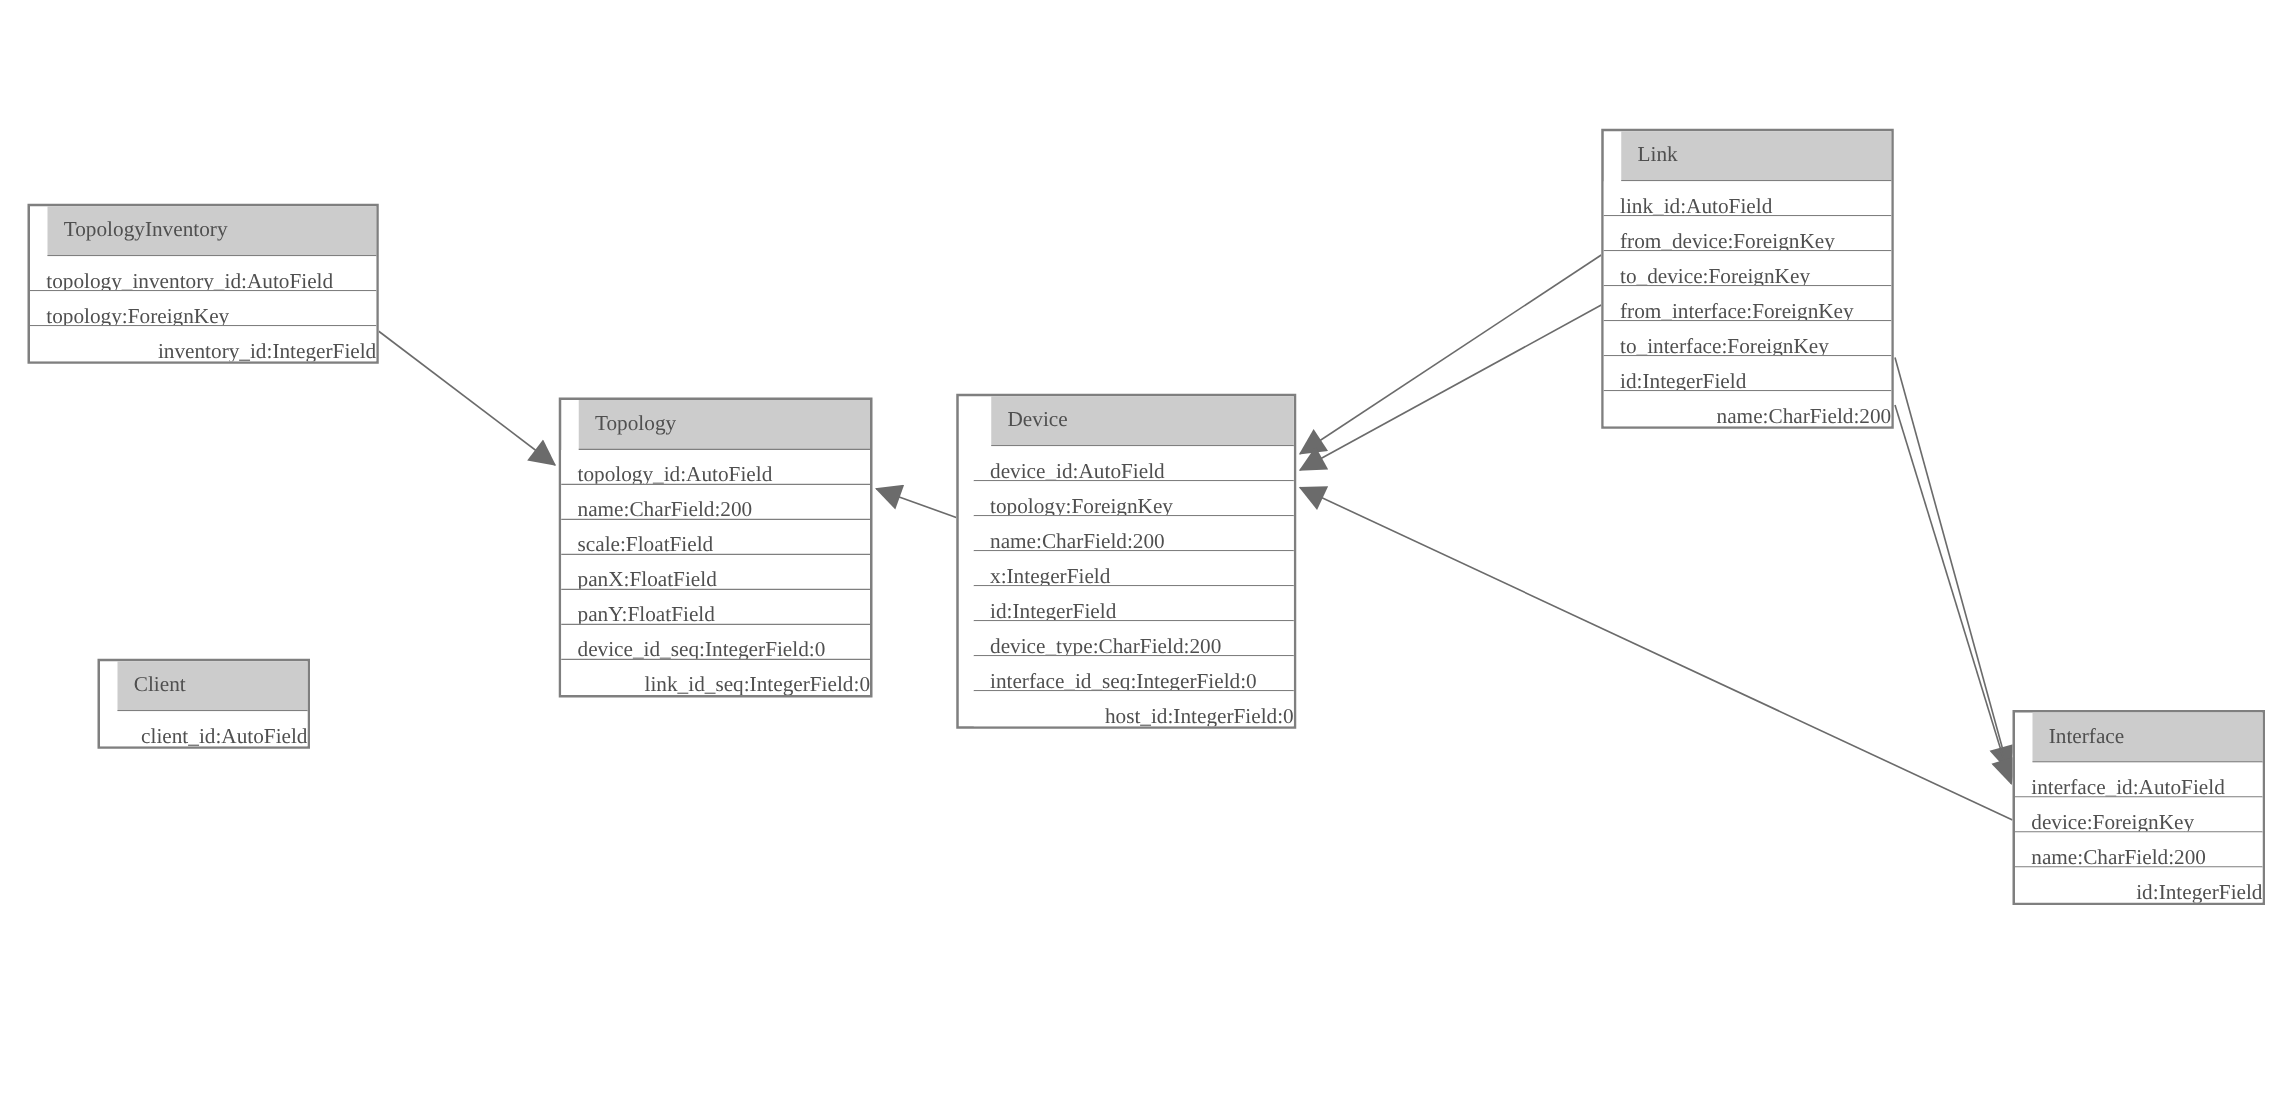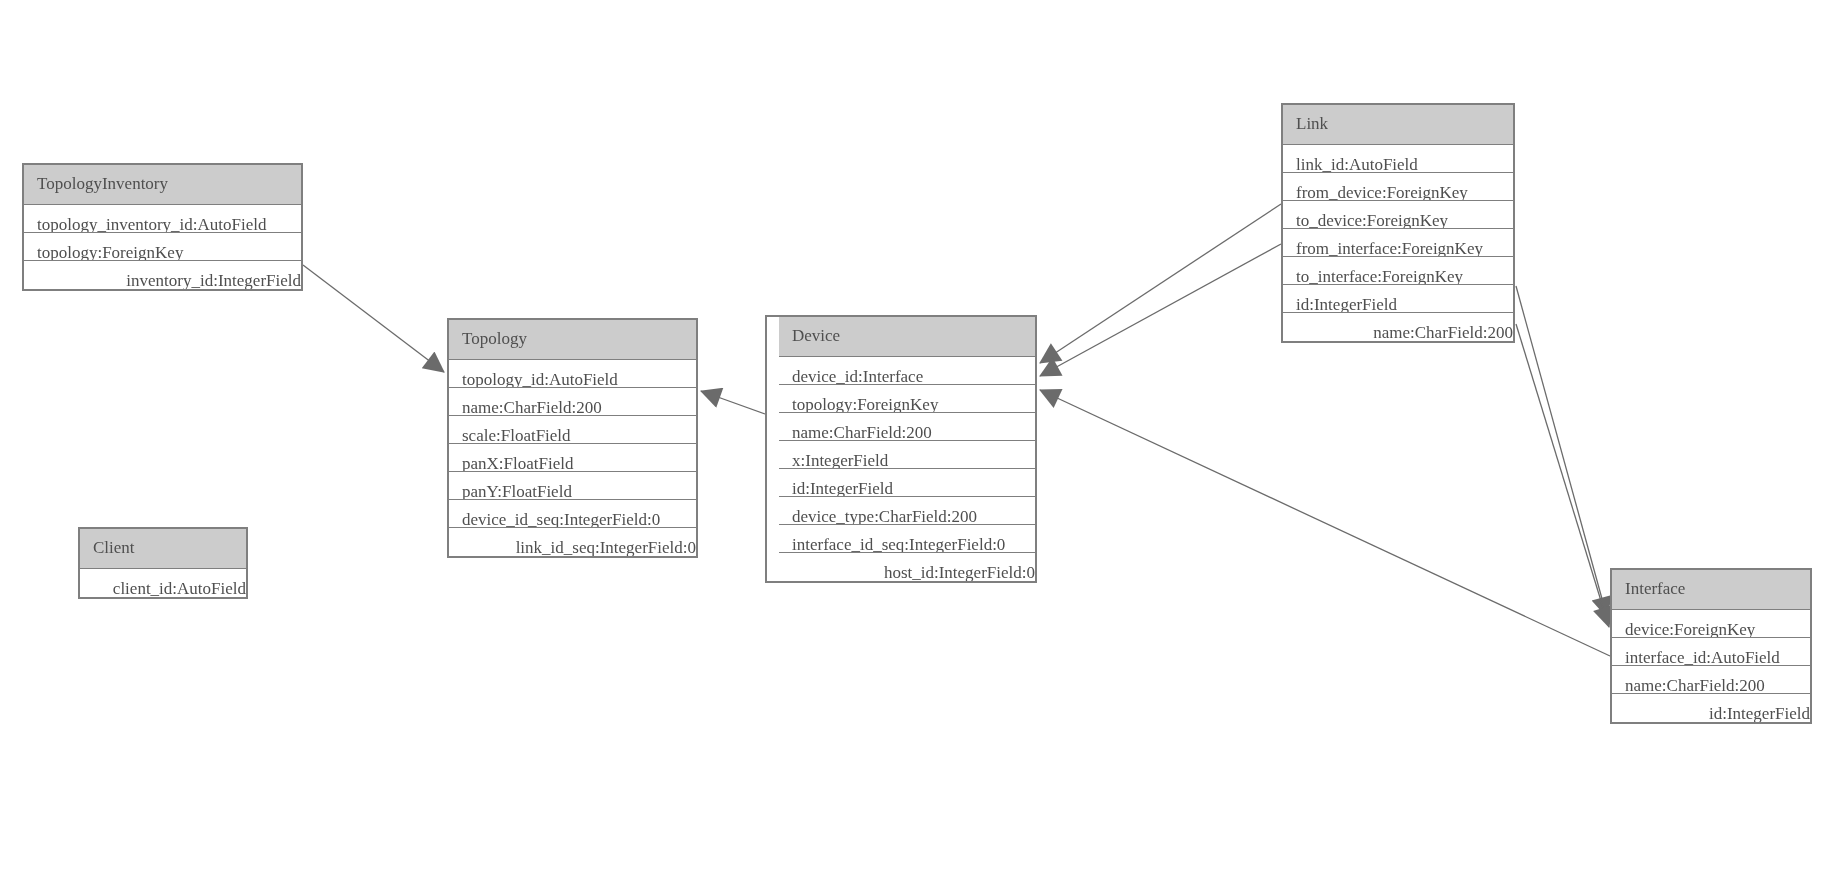--- a/index.html
+++ b/index.html
@@ -38,20 +38,21 @@
   }
   .entity-header {
     box-sizing: border-box;
     height: 40px;
     line-height: 38px;
     padding-left: 13px;
     background: #cccccc;
     border-bottom: 1px solid #7f7f7f;
     white-space: nowrap;
     overflow: hidden;
+    margin-left: 14px;
   }
   .entity-field {
     box-sizing: border-box;
     height: 28px;
     line-height: 39px;
     padding-left: 13px;
     border-bottom: 1px solid #7f7f7f;
     background: #ffffff;
     white-space: nowrap;
     overflow: hidden;
@@ -97,40 +98,40 @@
         <div class="entity-field">panY:FloatField</div>
         <div class="entity-field">device_id_seq:IntegerField:0</div>
         <div class="entity-field">link_id_seq:IntegerField:0</div>
       </div>
       <div class="entity" style="left: 78px; top: 527px; width: 170px;">
         <div class="entity-header">Client</div>
         <div class="entity-field">client_id:AutoField</div>
       </div>
       <div class="entity" style="left: 765px; top: 315px; width: 272px; padding-left: 12px;">
         <div class="entity-header">Device</div>
-        <div class="entity-field">device_id:Interface</div>
+        <div class="entity-field">device_id:AutoField</div>
         <div class="entity-field">topology:ForeignKey</div>
         <div class="entity-field">name:CharField:200</div>
         <div class="entity-field">x:IntegerField</div>
         <div class="entity-field">id:IntegerField</div>
         <div class="entity-field">device_type:CharField:200</div>
         <div class="entity-field">interface_id_seq:IntegerField:0</div>
         <div class="entity-field">host_id:IntegerField:0</div>
       </div>
       <div class="entity" style="left: 1281px; top: 103px; width: 234px;">
         <div class="entity-header">Link</div>
         <div class="entity-field">link_id:AutoField</div>
         <div class="entity-field">from_device:ForeignKey</div>
         <div class="entity-field">to_device:ForeignKey</div>
         <div class="entity-field">from_interface:ForeignKey</div>
         <div class="entity-field">to_interface:ForeignKey</div>
         <div class="entity-field">id:IntegerField</div>
         <div class="entity-field">name:CharField:200</div>
       </div>
       <div class="entity" style="left: 1610px; top: 568px; width: 202px;">
         <div class="entity-header">Interface</div>
+        <div class="entity-field">interface_id:AutoField</div>
         <div class="entity-field">device:ForeignKey</div>
-        <div class="entity-field">interface_id:AutoField</div>
         <div class="entity-field">name:CharField:200</div>
         <div class="entity-field">id:IntegerField</div>
       </div>
     </div>
 </div>
 
 </body></html>

